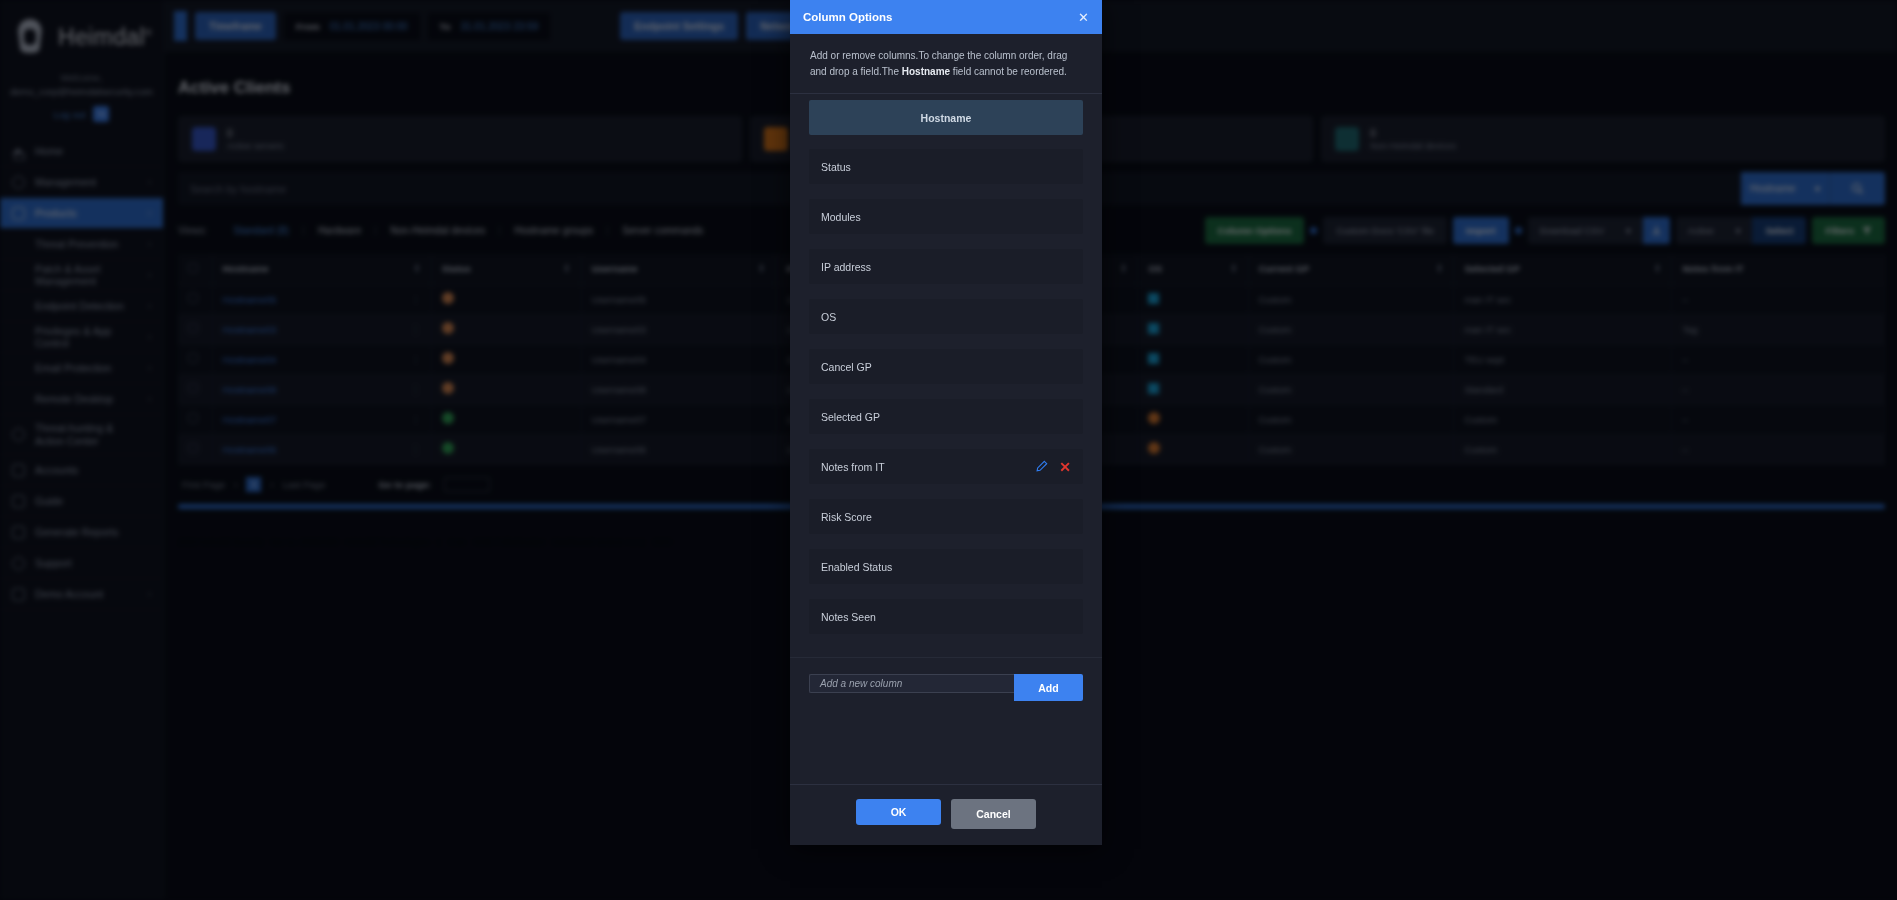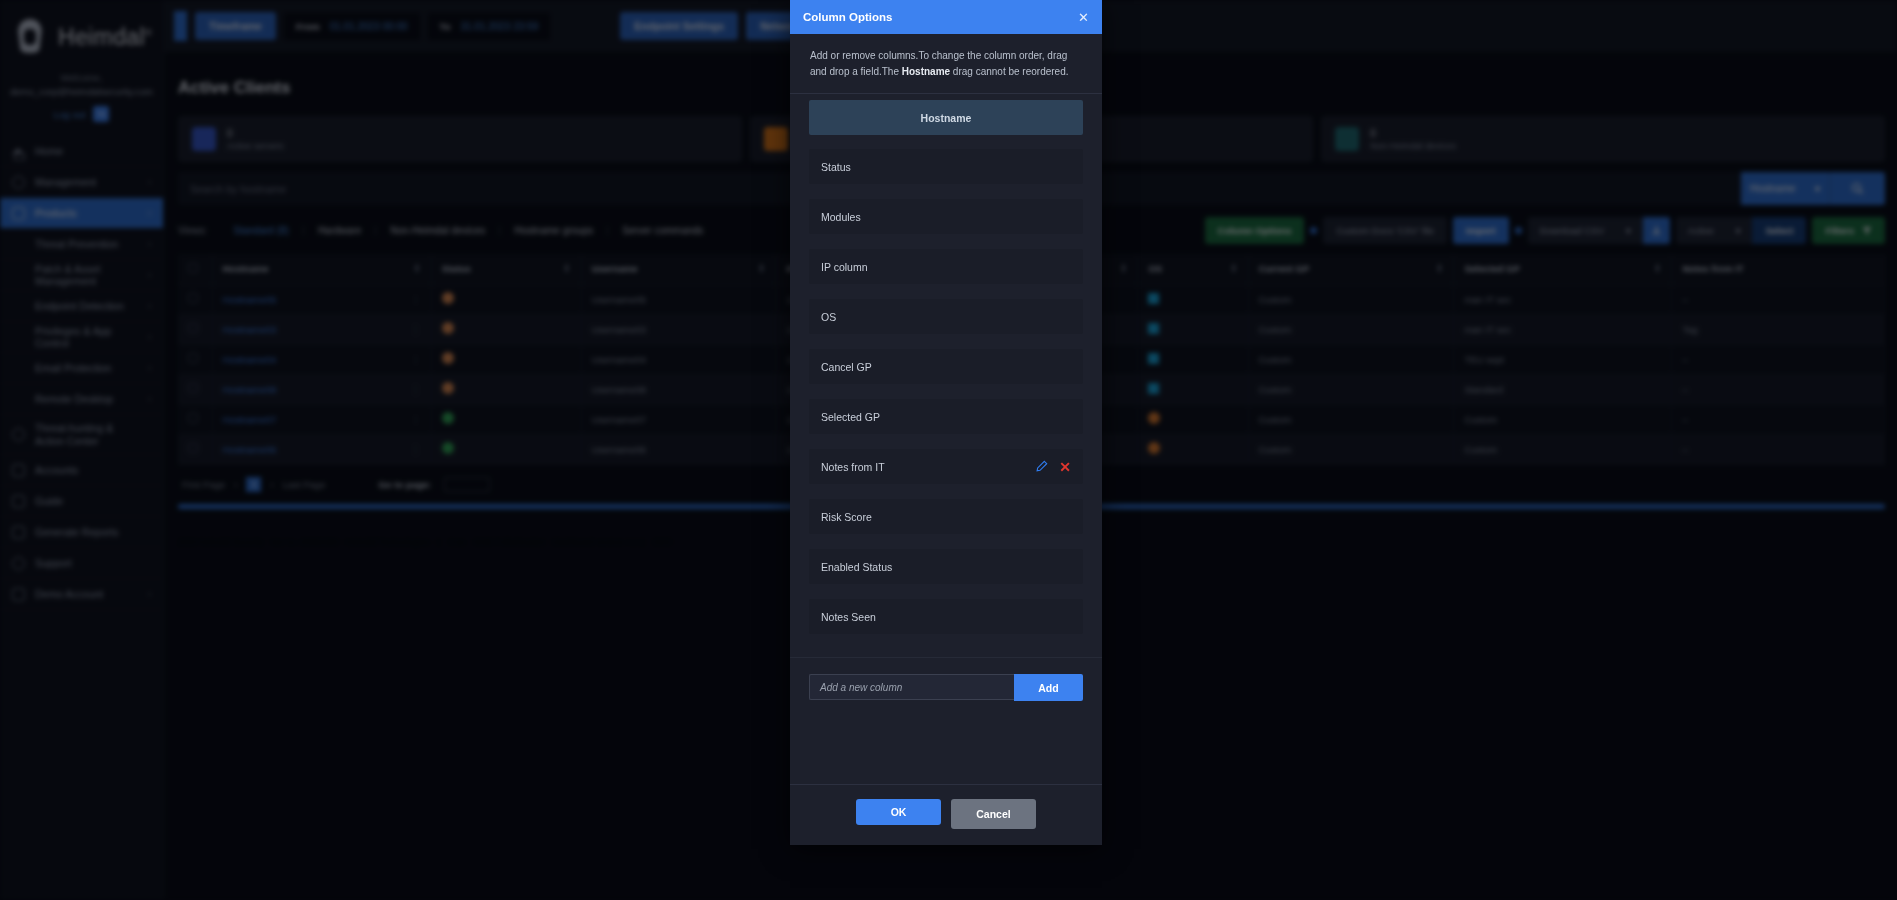--- a/index.html
+++ b/index.html
@@ -234,21 +234,21 @@
     margin-left: auto; display: flex; align-items: center; gap: 11px;
   }
   .ico-pencil { width: 13px; height: 13px; }
   .ico-x { font-size: 14px; color: #e0362e; font-weight: 700; line-height: 1; }
   .m-addwrap {
     border-top: 1px solid #262a37; margin: 8px 0 0 0;
     padding: 16px 19px 16px 19px;
   }
   .m-addbar { display: flex; }
   .m-addinput {
-    flex: 1; height: 26px; background: #23delete; background: #232736;
+    flex: 1; height: 19px; background: #23delete; background: #232736;
     border: 1px solid #3b4050; border-right: none;
     border-radius: 2px 0 0 2px; padding: 0 10px;
     font-size: 10px; color: #9aa1ae; font-style: italic;
     display: flex; align-items: center;
   }
   .m-addbtn {
     width: 69px; height: 27px; background: #3d82f0; color: #fff;
     font-size: 10.5px; font-weight: 700;
     display: flex; align-items: center; justify-content: center;
     border-radius: 0 2px 2px 0; cursor: pointer;
@@ -581,35 +581,35 @@
 
 <div id="overlay"></div>
 
 <div id="modal">
   <div class="m-head">
     <span class="m-title">Column Options</span>
     <span class="m-close">✕</span>
   </div>
 
   <div class="m-desc">
-    <span>Add or remove columns.To change the column order, drag and drop a field.The </span><b>Hostname</b><span> drag cannot be reordered.</span>
+    <span>Add or remove columns.To change the column order, drag and drop a field.The </span><b>Hostname</b><span> field cannot be reordered.</span>
   </div>
 
   <div class="m-list" id="mlist">
       <div class="m-row locked">
         <span>Hostname</span>
       </div>
       <div class="m-row">
         <span>Status</span>
       </div>
       <div class="m-row">
         <span>Modules</span>
       </div>
       <div class="m-row">
-        <span>IP column</span>
+        <span>IP address</span>
       </div>
       <div class="m-row">
         <span>OS</span>
       </div>
       <div class="m-row">
         <span>Cancel GP</span>
       </div>
       <div class="m-row">
         <span>Selected GP</span>
       </div>

